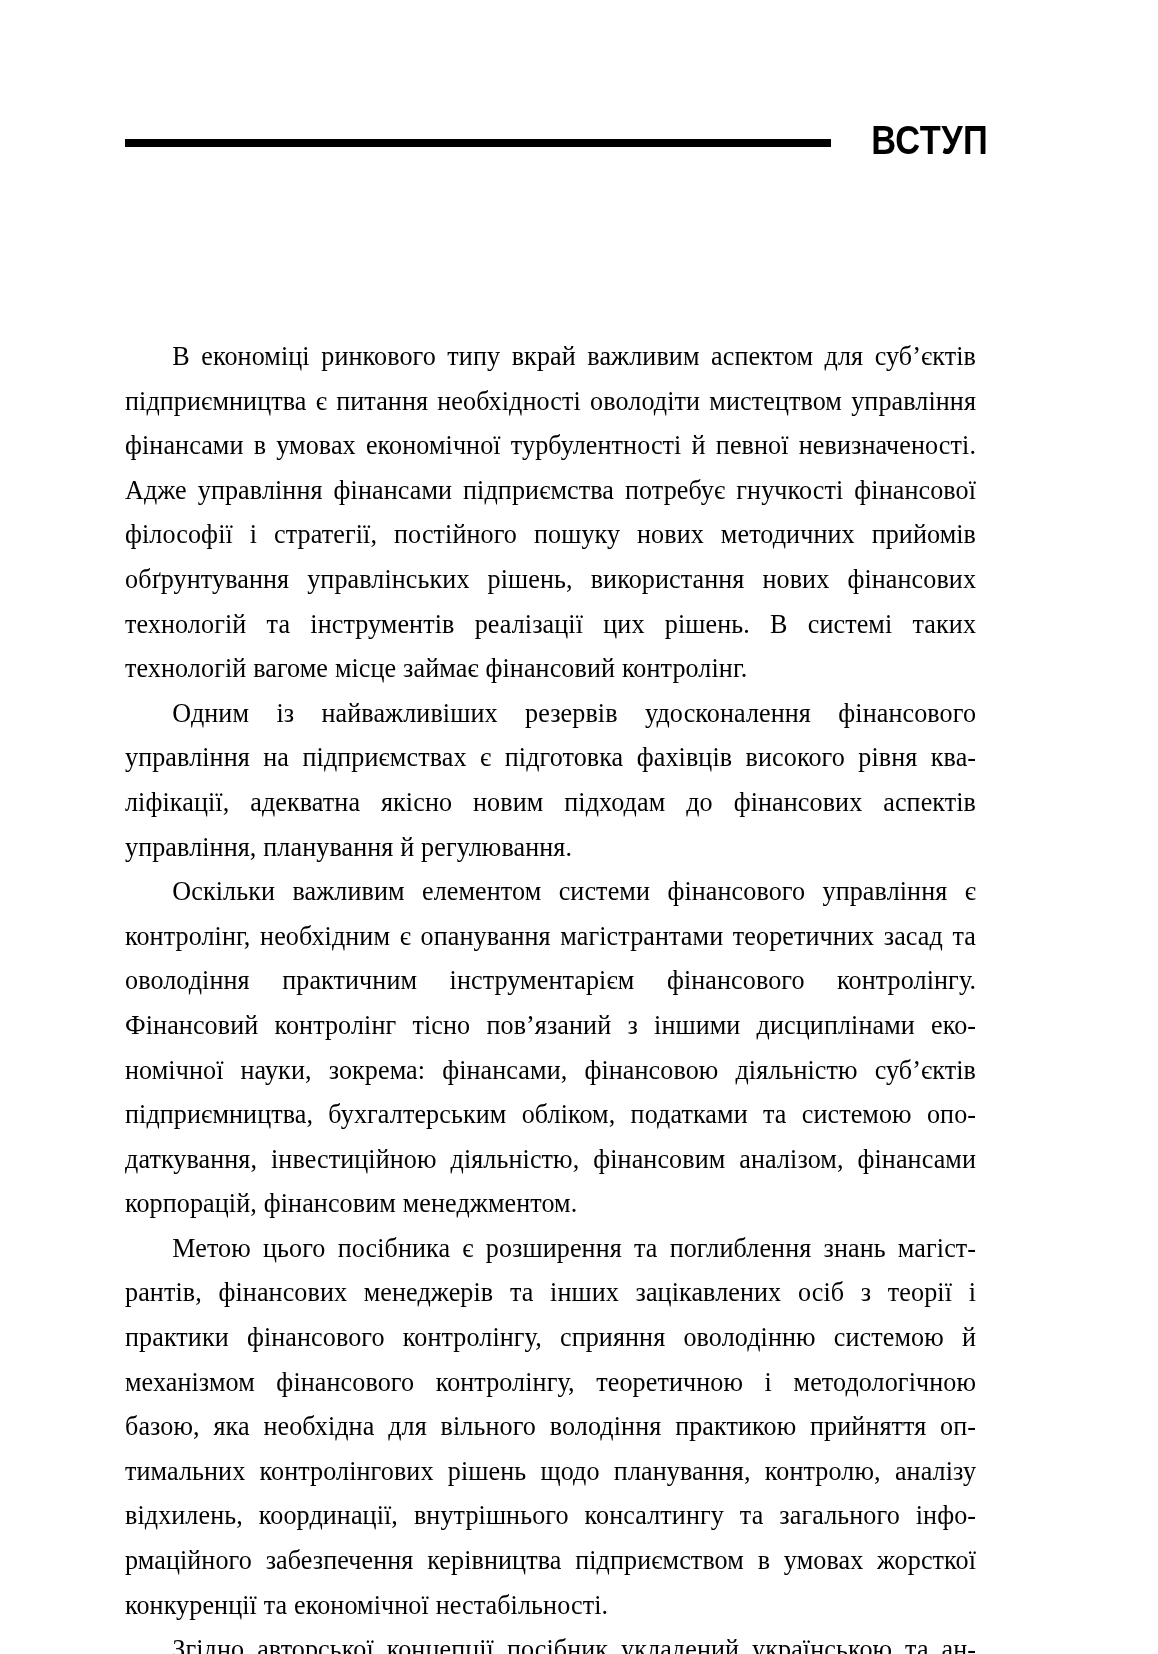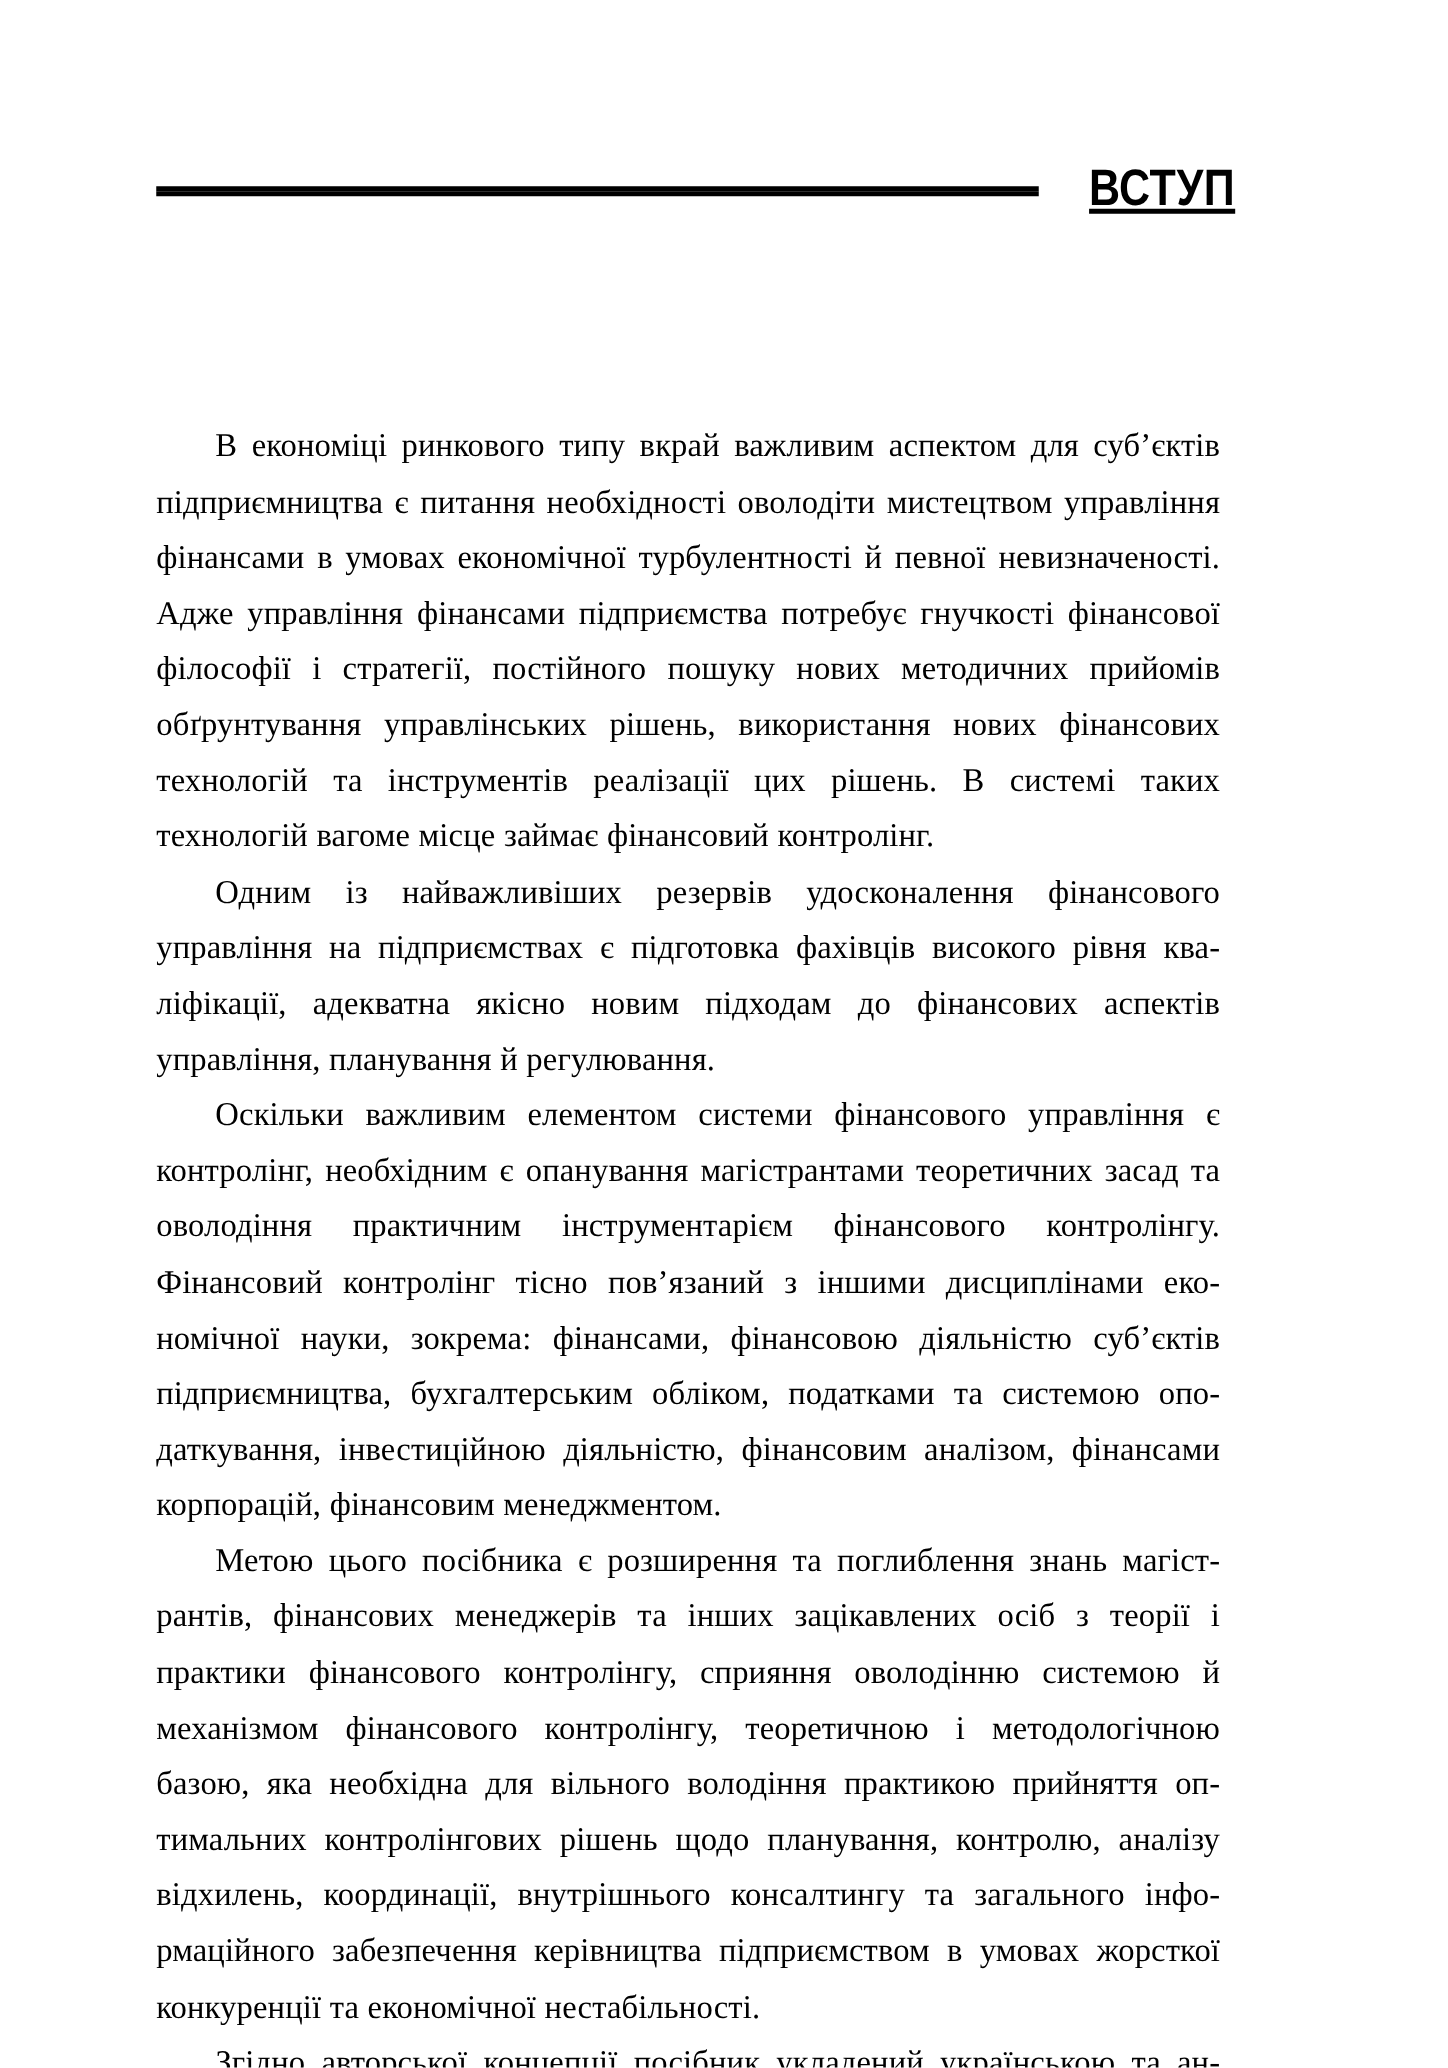--- a/index.html
+++ b/index.html
@@ -24,28 +24,27 @@
     left: 0;
     width: 1158px;
     height: 1654px;
     background: #ffffff;
   }
 
   
   .page-header {
     position: absolute;
     left: 125px;
-    top: 123px;
+    top: 113px;
     width: 863px;
     height: 54px;
     display: flex;
     flex-direction: row;
     align-items: center;
     justify-content: flex-end;
-    text-decoration: underline;
   }
 
   .header-rule {
     flex: 1 1 auto;
     height: 8px;
     margin-right: 18px;
     margin-top: 6px;
     border-top: 4px solid #000000;
     border-bottom: 4px solid #000000;
     box-sizing: border-box;

